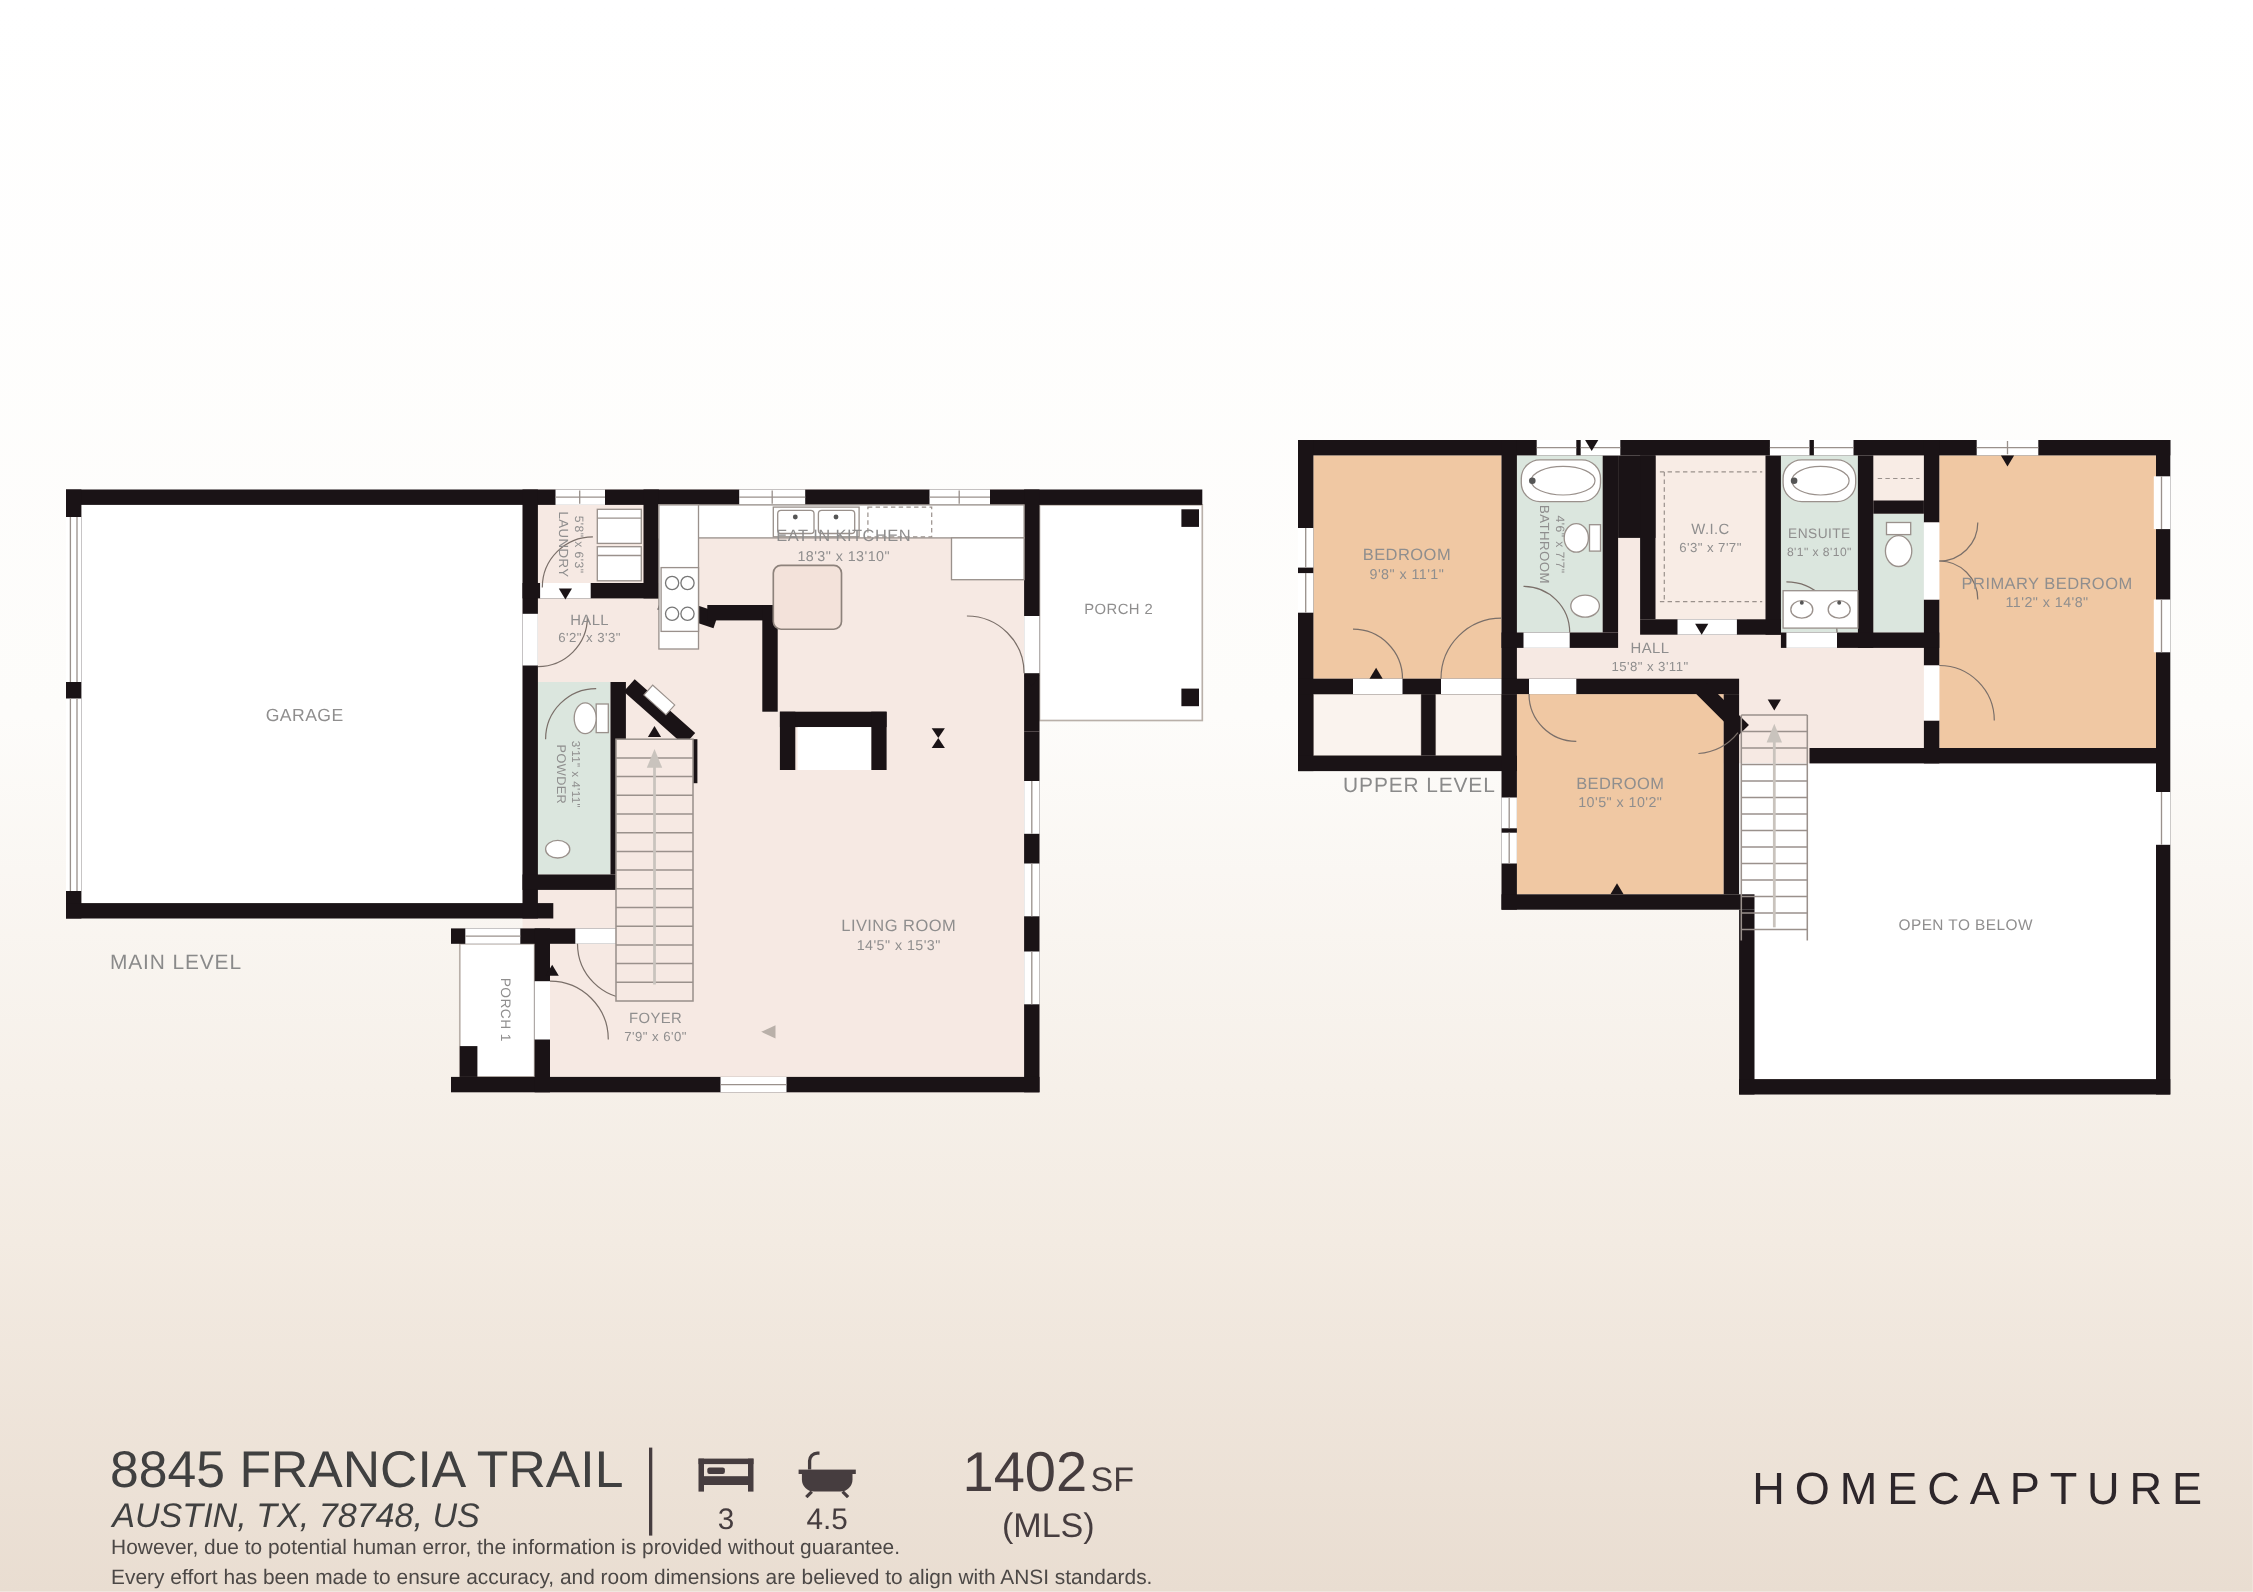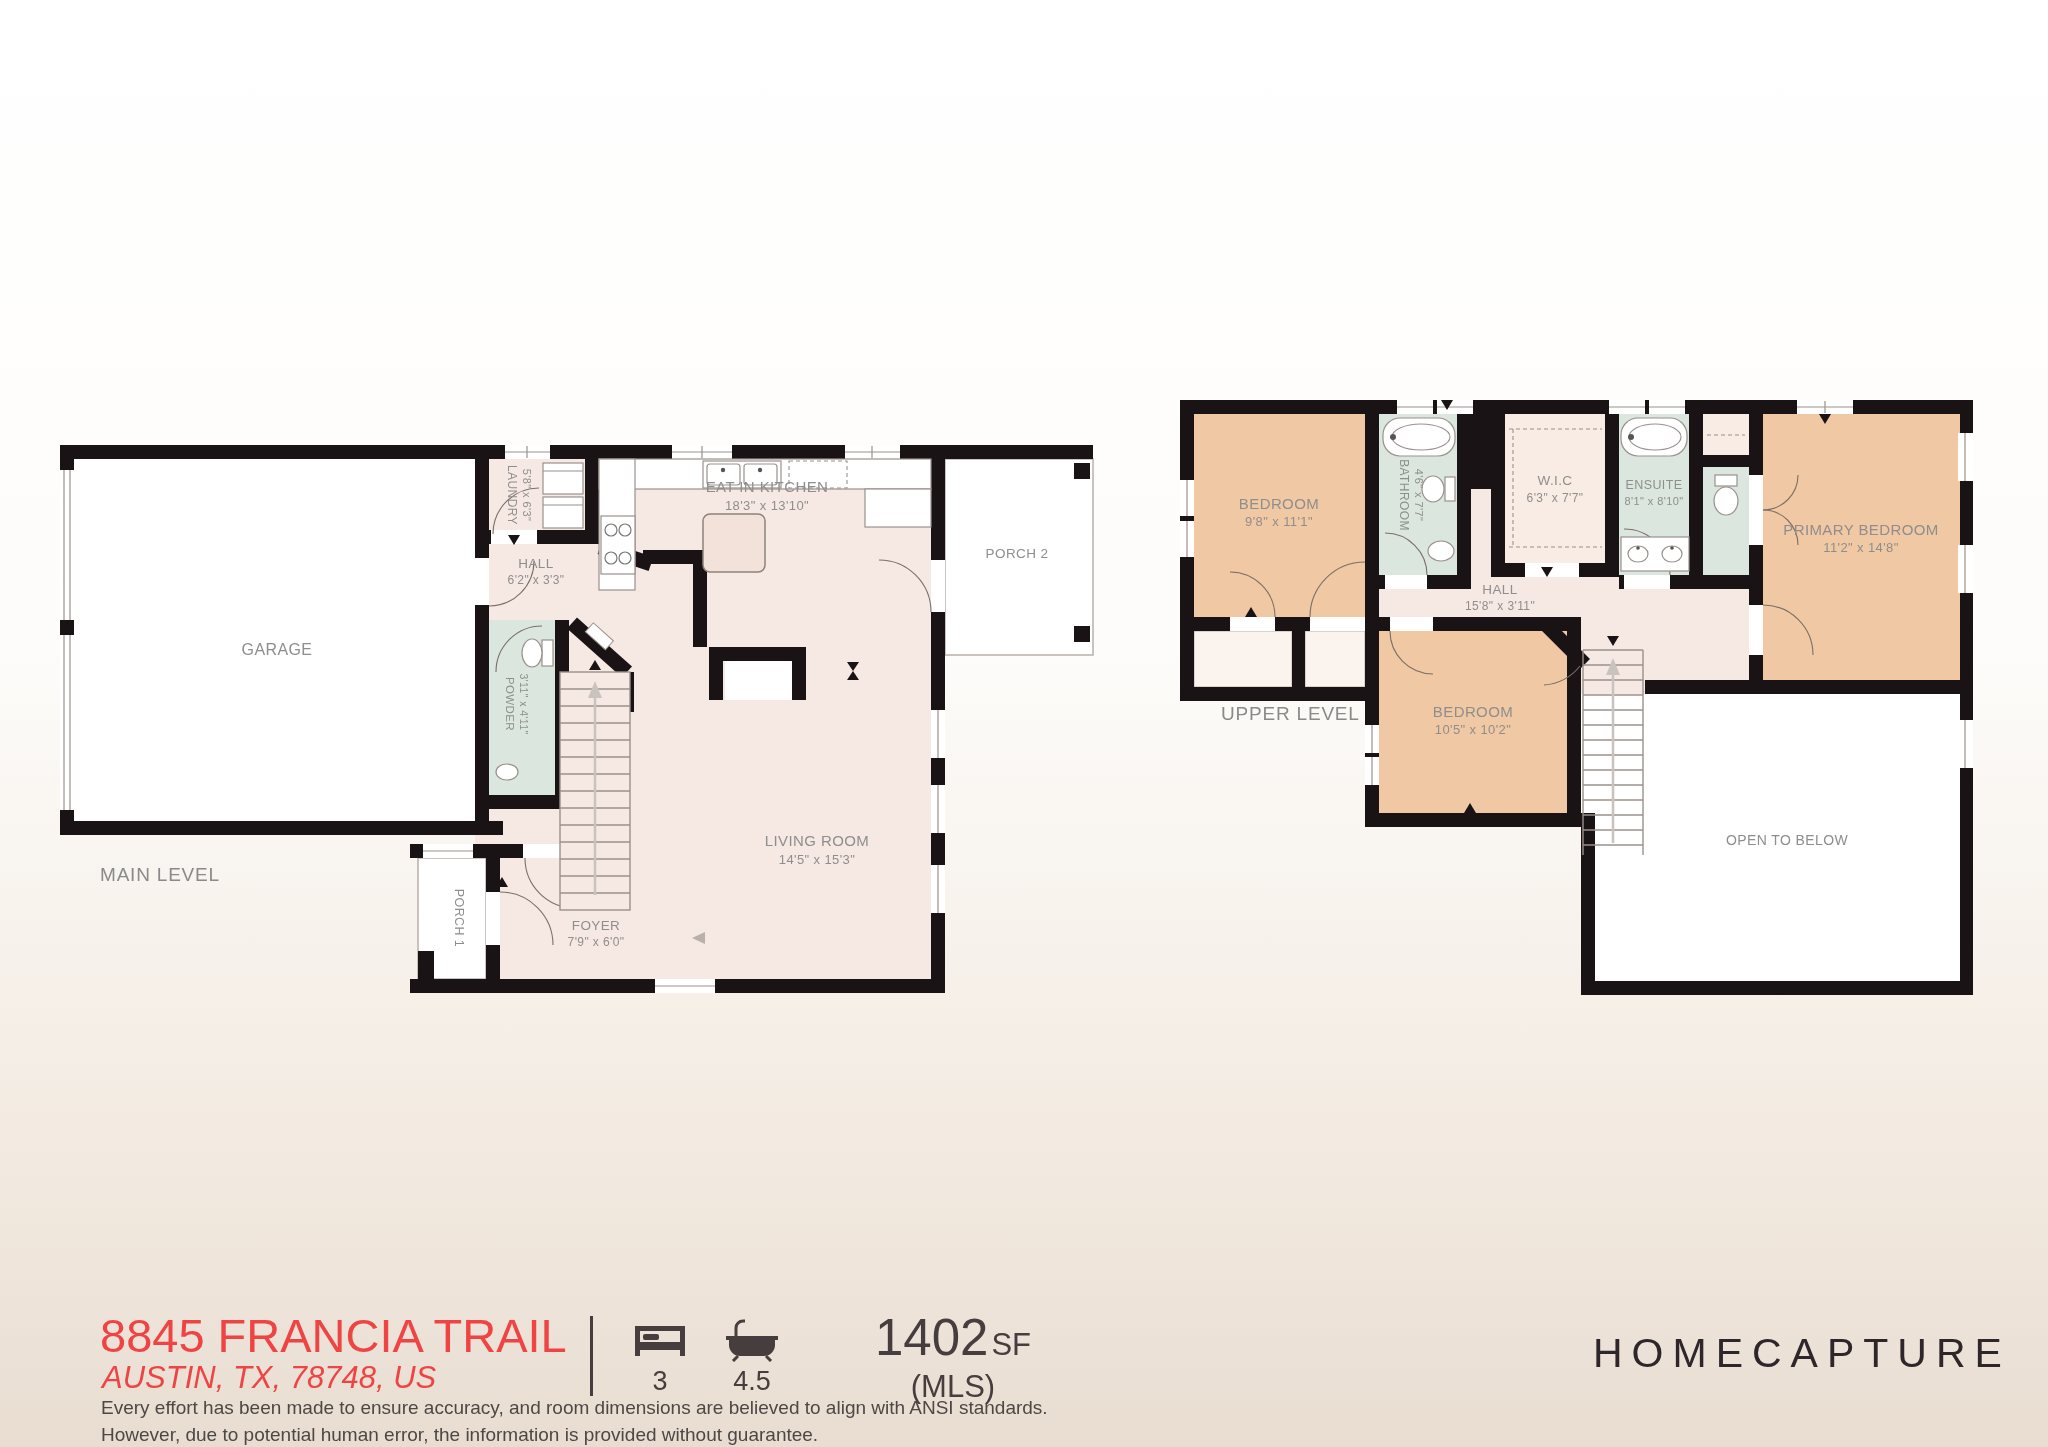--- a/index.html
+++ b/index.html
@@ -14,21 +14,21 @@
   .fx{fill:#ffffff;stroke:#9a918c;stroke-width:1.2;}
   .arc{fill:none;stroke:#7a6f69;stroke-width:1.1;}
   .rail{stroke:#9a918c;stroke-width:1.4;}
   .win{fill:#ffffff;}
   .winline{stroke:#9a918c;stroke-width:1.2;}
   .dash{fill:none;stroke:#9a918c;stroke-width:1.1;stroke-dasharray:4 3;}
   .tri{fill:#1a1316;}
   .lvl{font-size:19px;fill:#8a8a8a;letter-spacing:.8px;}
   .rn{font-size:15px;}
   .rd{font-size:13px;}
-  .footer-text{position:absolute;color:#ef4444;}
+  .footer-text{position:absolute;color:#404040;}
   .addr1{left:100px;top:1308px;font-size:47px;letter-spacing:0px;}
   .addr2{left:102px;top:1360px;font-size:31px;font-style:italic;}
   .divider{position:absolute;left:590px;top:1316px;width:3px;height:80px;background:#463d3f;}
   .statgrp{position:absolute;width:60px;text-align:center;}
   .statnum{position:absolute;width:60px;text-align:center;font-size:27px;color:#463d3f;}
   .area{position:absolute;left:858px;top:1308px;width:190px;color:#463d3f;}
   .arearow{display:flex;align-items:baseline;justify-content:center;gap:3px;}
   .areaval{font-size:51px;}
   .areaunit{font-size:31px;}
   .areamls{text-align:center;font-size:31px;margin-top:2px;}
@@ -397,15 +397,15 @@
   <div class="arearow">
     <span class="areaval">1402</span>
     <span class="areaunit">SF</span>
   </div>
   <div class="areamls">(MLS)</div>
 </div>
 
 <div class="brand">HOMECAPTURE</div>
 
 <div class="disclaimer">
+  <div>However, due to potential human error, the information is provided without guarantee.</div>
   <div>Every effort has been made to ensure accuracy, and room dimensions are believed to align with ANSI standards.</div>
-  <div>However, due to potential human error, the information is provided without guarantee.</div>
 </div>
 
 </body></html>

